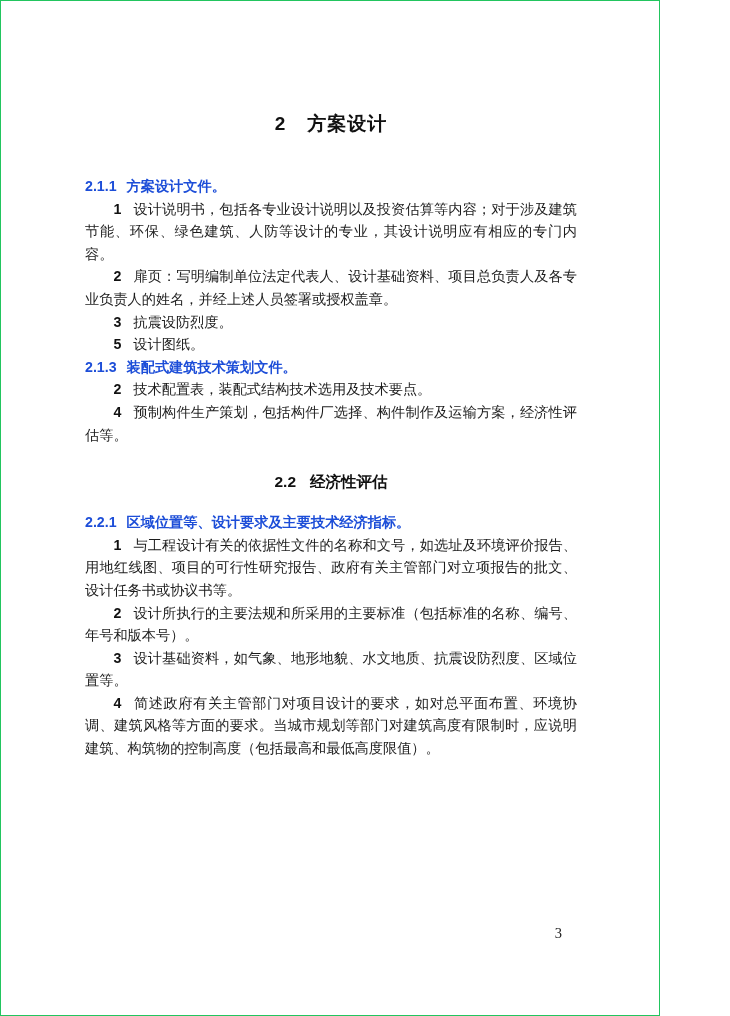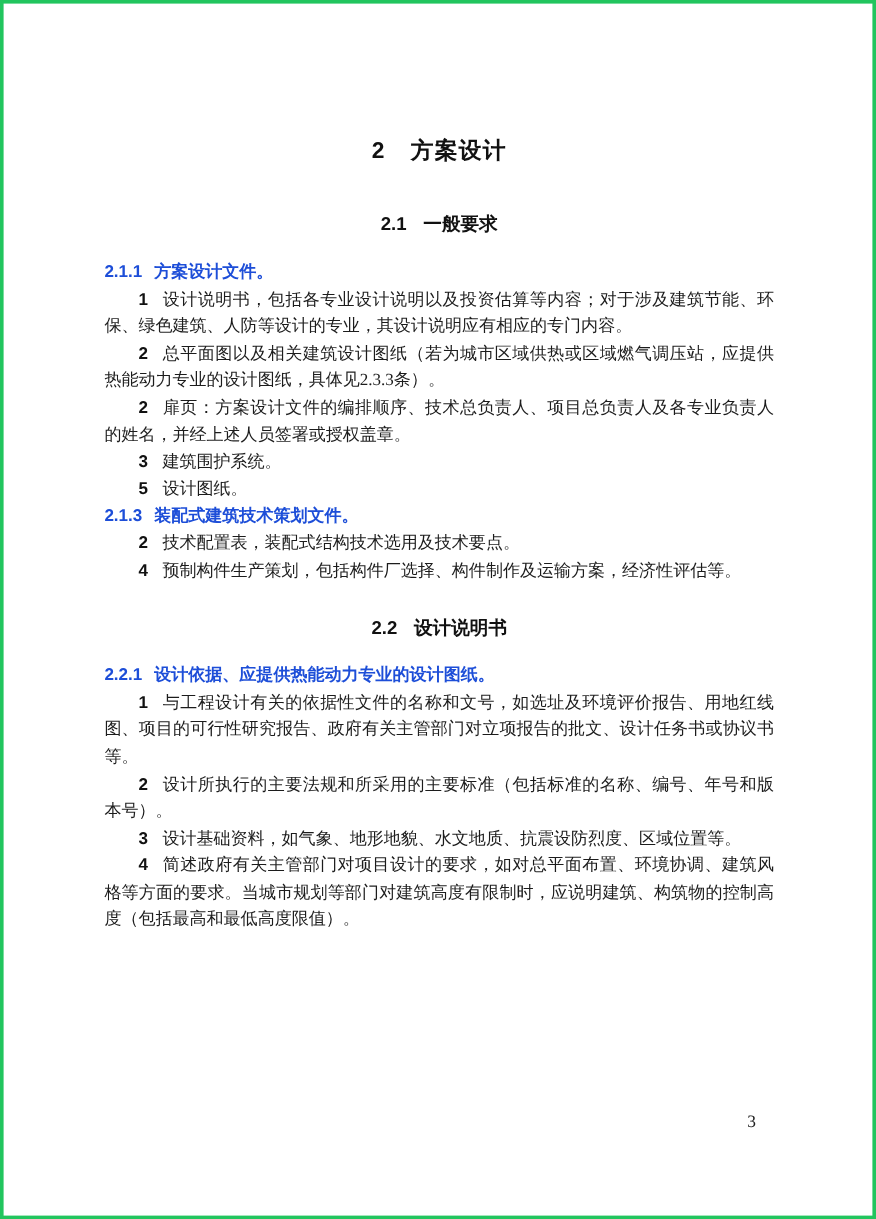--- a/index.html
+++ b/index.html
@@ -6,23 +6,23 @@
   html, body { margin: 0; padding: 0; }
   body {
     width: 730px;
     height: 1016px;
     background: #ffffff;
     color: #1c1c1c;
     font-family: "Liberation Serif", "DejaVu Serif", serif;
   }
   .page {
     position: relative;
-    width: 730px;
+    width: 660px;
     height: 1016px;
-    border: 3px solid #22c55e;
+    border: 1px solid #22c55e;
     background: #ffffff;
     padding: 110px 82px 0 84px;
     overflow: hidden;
   }
   h1.chapter {
     margin: 0 0 38px 0;
     text-align: center;
     font-size: 19px;
     font-family: "Liberation Sans", "DejaVu Sans", sans-serif;
     font-weight: bold;
@@ -66,37 +66,35 @@
     color: #1c1c1c;
   }
 </style>
 </head>
 <body>
 
 <div class="page">
 
   <h1 class="chapter"><span>2</span><span class="hgap"></span><span>方案设计</span></h1>
 
-  <h2 class="section"><span>2.1</span><span class="hgap2"></span><span>一般要求</span></h2>
 
   <p class="clause"><span class="num">2.1.1</span><span class="txt">方案设计文件。</span></p>
   <p class="item"><span class="num">1</span><span class="txt">设计说明书，包括各专业设计说明以及投资估算等内容；对于涉及建筑节能、环保、绿色建筑、人防等设计的专业，其设计说明应有相应的专门内容。</span></p>
-  <p class="item"><span class="num">2</span><span class="txt">总平面图以及相关建筑设计图纸（若为城市区域供热或区域燃气调压站，应提供热能动力专业的设计图纸，具体见2.3.3条）。</span></p>
 
-  <p class="item"><span class="num">2</span><span class="txt">扉页：方案设计文件的编排顺序、技术总负责人、项目总负责人及各专业负责人的姓名，并经上述人员签署或授权盖章。</span></p>
-  <p class="item"><span class="num">3</span><span class="txt">建筑围护系统。</span></p>
+  <p class="item"><span class="num">2</span><span class="txt">扉页：写明编制单位法定代表人、设计基础资料、项目总负责人及各专业负责人的姓名，并经上述人员签署或授权盖章。</span></p>
+  <p class="item"><span class="num">3</span><span class="txt">抗震设防烈度。</span></p>
   <p class="item"><span class="num">5</span><span class="txt">设计图纸。</span></p>
 
   <p class="clause"><span class="num">2.1.3</span><span class="txt">装配式建筑技术策划文件。</span></p>
   <p class="item"><span class="num">2</span><span class="txt">技术配置表，装配式结构技术选用及技术要点。</span></p>
   <p class="item"><span class="num">4</span><span class="txt">预制构件生产策划，包括构件厂选择、构件制作及运输方案，经济性评估等。</span></p>
 
-  <h2 class="section"><span>2.2</span><span class="hgap2"></span><span>设计说明书</span></h2>
+  <h2 class="section"><span>2.2</span><span class="hgap2"></span><span>经济性评估</span></h2>
 
-  <p class="clause"><span class="num">2.2.1</span><span class="txt">设计依据、应提供热能动力专业的设计图纸。</span></p>
+  <p class="clause"><span class="num">2.2.1</span><span class="txt">区域位置等、设计要求及主要技术经济指标。</span></p>
   <p class="item"><span class="num">1</span><span class="txt">与工程设计有关的依据性文件的名称和文号，如选址及环境评价报告、用地红线图、项目的可行性研究报告、政府有关主管部门对立项报告的批文、设计任务书或协议书等。</span></p>
   <p class="item"><span class="num">2</span><span class="txt">设计所执行的主要法规和所采用的主要标准（包括标准的名称、编号、年号和版本号）。</span></p>
   <p class="item"><span class="num">3</span><span class="txt">设计基础资料，如气象、地形地貌、水文地质、抗震设防烈度、区域位置等。</span></p>
   <p class="item"><span class="num">4</span><span class="txt">简述政府有关主管部门对项目设计的要求，如对总平面布置、环境协调、建筑风格等方面的要求。当城市规划等部门对建筑高度有限制时，应说明建筑、构筑物的控制高度（包括最高和最低高度限值）。</span></p>
 
   <div class="page-number">3</div>
 
 </div>
 
 </body></html>

